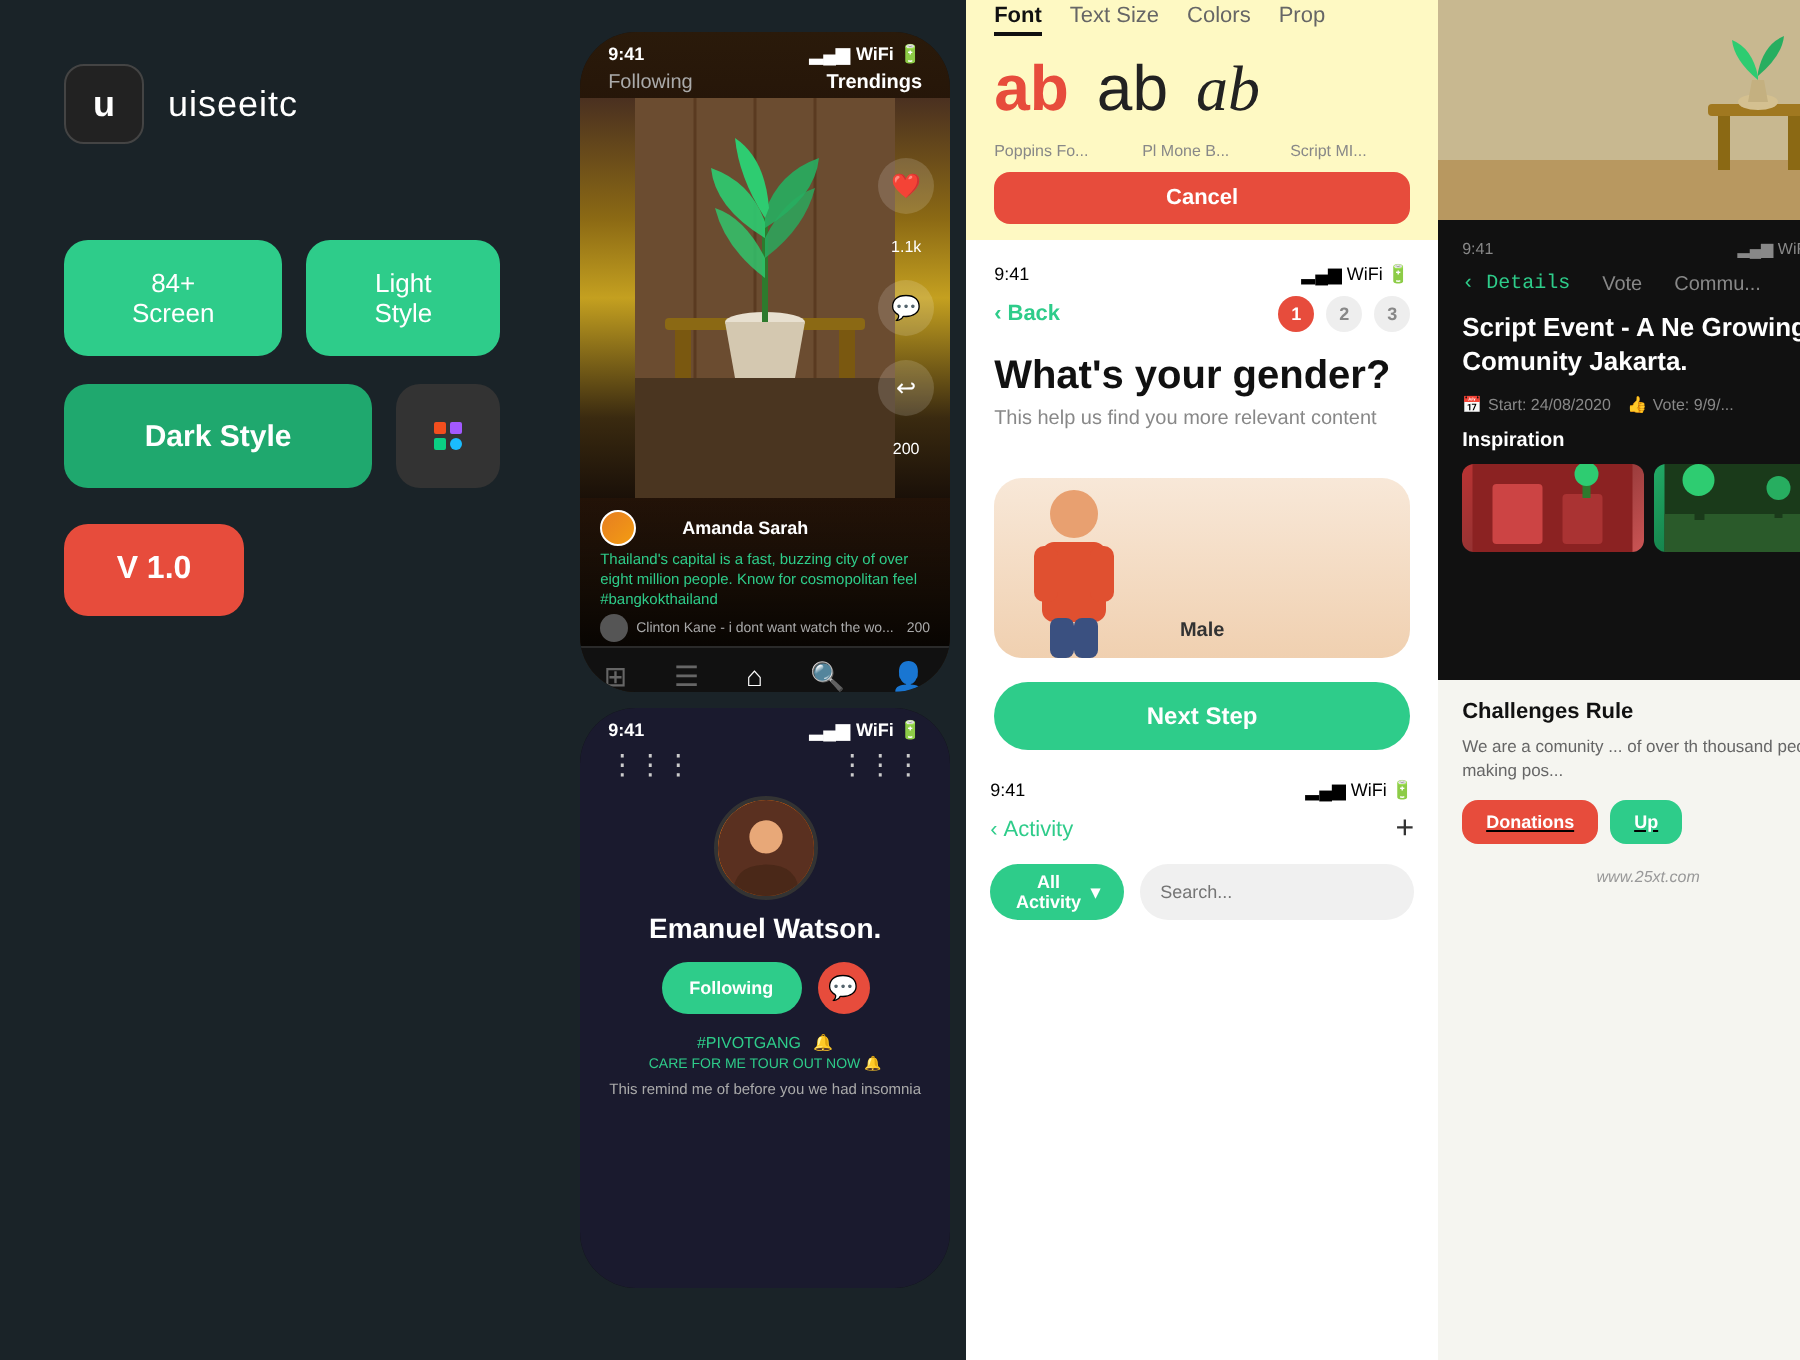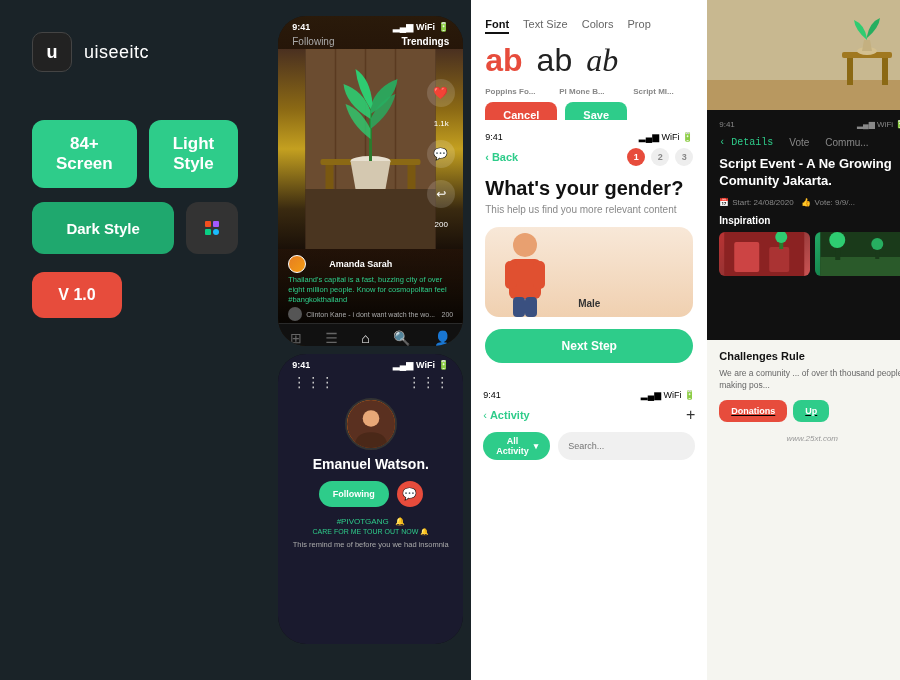--- a/index.html
+++ b/index.html
@@ -71,23 +71,23 @@
       display: flex;
       gap: 12px;
       margin-bottom: 14px;
     }
 
     .btn-green {
       background: #2ecc8a;
       color: white;
       border: none;
       border-radius: 12px;
-      padding: 14px 24px;
-      font-size: 17px;
-      font-weight: 700;
+      padding: 14px 34px;
+      font-size: 13px;
+      font-weight: 400;
       cursor: pointer;
       flex: 1;
     }
 
     .btn-green-dark {
       background: #1fa86e;
       color: white;
       border: none;
       border-radius: 12px;
       padding: 14px 22px;
@@ -384,22 +384,22 @@
     .right-top {
       height: 110px;
       background: #222e38;
       padding: 0;
       position: relative;
       overflow: hidden;
     }
 
     
     .font-panel {
-      background: #ffffff;
-      padding: 18px 14px 6px;
+      background: #fef9c3;
+      padding: 2px 14px 6px;
       height: 120px;
     }
 
     .font-panel-tabs {
       display: flex;
       gap: 14px;
       margin-bottom: 8px;
     }
 
     .font-tab {
@@ -436,27 +436,27 @@
       gap: 14px;
     }
 
     .font-name-label {
       font-size: 8px;
       color: #888;
       width: 60px;
       overflow: hidden;
       text-overflow: ellipsis;
       white-space: nowrap;
-      font-weight: bold;
     }
 
     .font-buttons {
       display: flex;
       gap: 8px;
       margin-top: 6px;
+      flex-direction: column;
     }
 
     .btn-cancel {
       background: #e74c3c;
       color: white;
       border: none;
       border-radius: 8px;
       padding: 7px 18px;
       font-size: 11px;
       font-weight: 600;
@@ -534,21 +534,21 @@
       font-size: 20px;
       font-weight: 800;
       color: #111;
       line-height: 1.2;
       margin-bottom: 4px;
     }
 
     .gender-subtitle {
       font-size: 10px;
       color: #888;
-      margin-bottom: 12px;
+      margin-bottom: 24px;
     }
 
     .gender-options {
       display: flex;
       gap: 10px;
       margin-bottom: 12px;
     }
 
     .gender-card {
       flex: 1;
@@ -1053,21 +1053,21 @@
       </div>
 
       <div class="activity-screen">
         <div class="activity-status">
           <span>9:41</span>
           <span>▂▄▆ WiFi 🔋</span>
         </div>
         <div class="activity-header">
           <div class="activity-back">
             <span>‹</span>
-            <span style="font-weight:700;">Activity</span>
+            <span style="font-weight:400;">Activity</span>
           </div>
           <span class="activity-plus">+</span>
         </div>
         <div class="activity-filter">
           <button class="filter-btn-active">
             <span>All Activity</span>
             <span>▾</span>
           </button>
           <input class="search-input-activity" type="text" placeholder="Search..." style="">
         </div>

